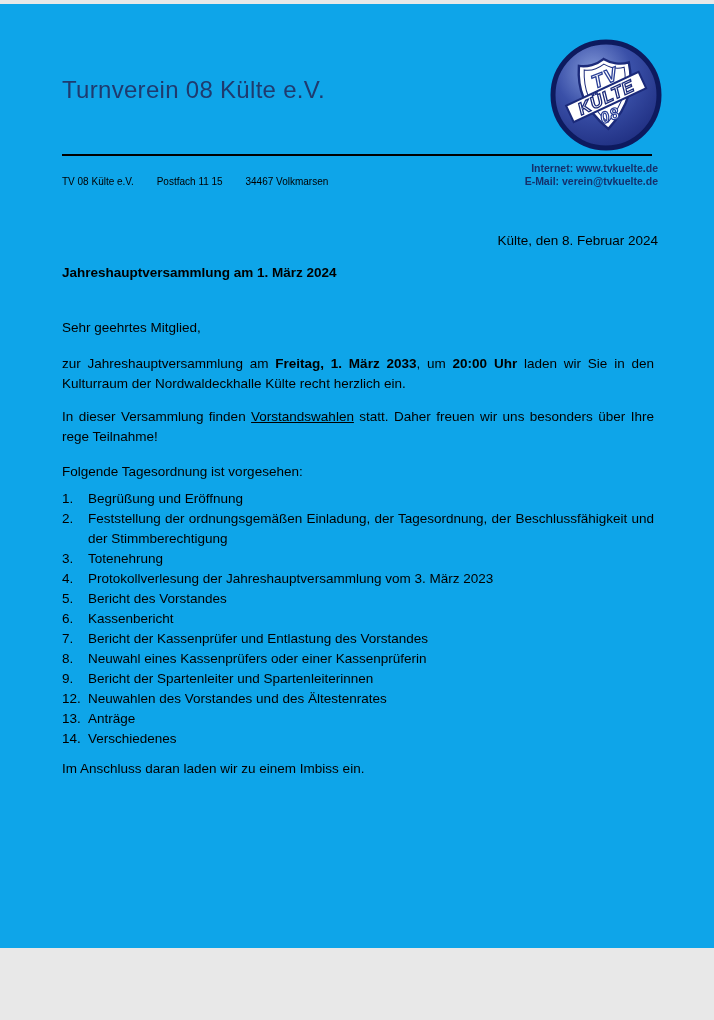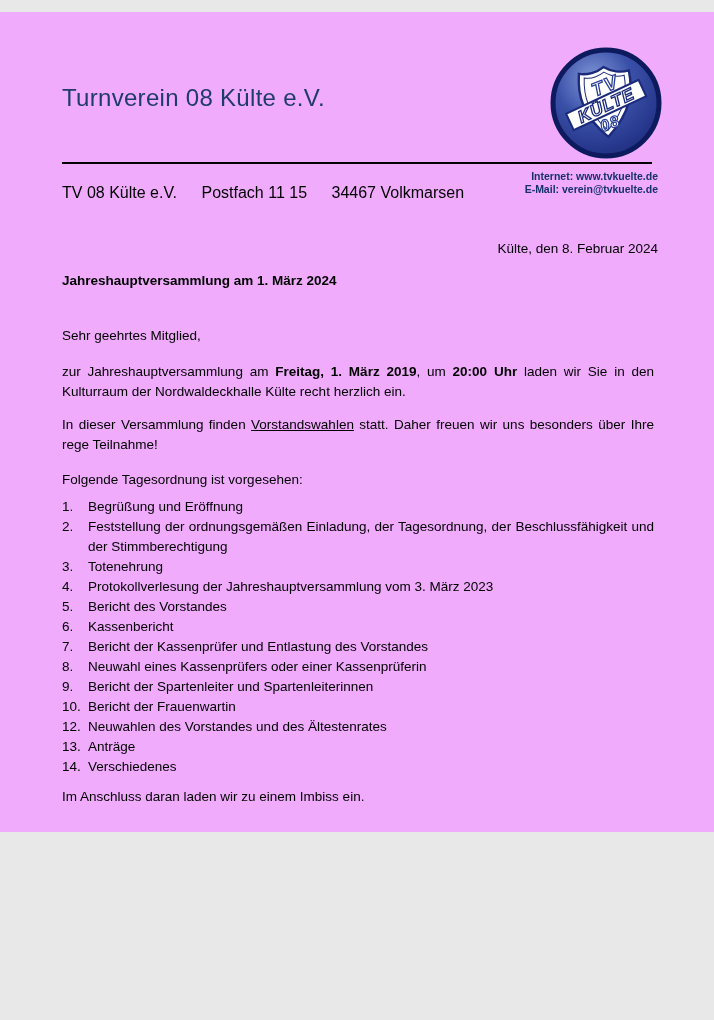--- a/index.html
+++ b/index.html
@@ -1,36 +1,36 @@
 <!DOCTYPE html>
 <html lang="de"><head>
 <meta charset="utf-8">
 <style>
   html,body { margin:0; padding:0; background:#e8e8e8; }
   .page {
     position:relative;
-    width:714px; height:820px;
-    margin:12px auto;
-    background:#f0abfc;
+    width:714px; height:944px;
+    margin:4px auto;
+    background:#0ea5e9;
     font-family:"Liberation Sans", sans-serif;
     color:#000;
     overflow:hidden;
   }
   .title {
     position:absolute; left:62px; top:72px;
     margin:0;
     font-size:24px; font-weight:400;
     color:#1f3a6e;
     letter-spacing:0.3px;
   }
   .logo { position:absolute; left:549px; top:33px; width:114px; height:116px; }
   .rule { position:absolute; left:62px; top:150px; width:590px; height:2px; background:#000; }
   .sender {
     position:absolute; left:62px; top:172px;
-    font-size:16px; color:#000;
+    font-size:10px; color:#000;
   }
   .sender span { margin-right:20px; }
   .contact {
     position:absolute; right:56px; top:158px;
     text-align:right;
     font-size:10.5px; font-weight:bold; color:#15306b;
     line-height:13px;
   }
   .dateline {
     position:absolute; right:56px; top:229px;
@@ -109,21 +109,21 @@
     <div>E-Mail: verein@tvkuelte.de</div>
   </div>
 
   <div class="dateline">Külte, den 8. Februar 2024</div>
 
   <div class="subject">Jahreshauptversammlung am 1. März 2024</div>
 
   <div class="body">
     <p class="p-salutation">Sehr geehrtes Mitglied,</p>
 
-    <p class="p-invite"><span>zur Jahreshauptversammlung am </span><b>Freitag, 1. März 2019</b><span>, um </span><b>20:00 Uhr</b><span> laden wir Sie in den Kultur­raum der Nordwaldeckhalle Külte recht herzlich ein.</span></p>
+    <p class="p-invite"><span>zur Jahreshauptversammlung am </span><b>Freitag, 1. März 2033</b><span>, um </span><b>20:00 Uhr</b><span> laden wir Sie in den Kultur­raum der Nordwaldeckhalle Külte recht herzlich ein.</span></p>
 
     <p class="p-vorstand"><span>In dieser Versammlung finden </span><span class="u">Vorstandswahlen</span><span> statt. Daher freuen wir uns besonders über Ihre rege Teilnahme!</span></p>
 
     <p class="p-intro">Folgende Tagesordnung ist vorgesehen:</p>
 
     <ol class="agenda">
       <li>
           <span class="num">1.</span>
           <span class="txt">Begrüßung und Eröffnung</span>
         </li>
@@ -153,24 +153,20 @@
         </li>
       <li>
           <span class="num">8.</span>
           <span class="txt">Neuwahl eines Kassenprüfers oder einer Kassenprüferin</span>
         </li>
       <li>
           <span class="num">9.</span>
           <span class="txt">Bericht der Spartenleiter und Spartenleiterinnen</span>
         </li>
       <li>
-          <span class="num">10.</span>
-          <span class="txt">Bericht der Frauenwartin</span>
-        </li>
-      <li>
           <span class="num">12.</span>
           <span class="txt">Neuwahlen des Vorstandes und des Ältestenrates</span>
         </li>
       <li>
           <span class="num">13.</span>
           <span class="txt">Anträge</span>
         </li>
       <li>
           <span class="num">14.</span>
           <span class="txt">Verschiedenes</span>

